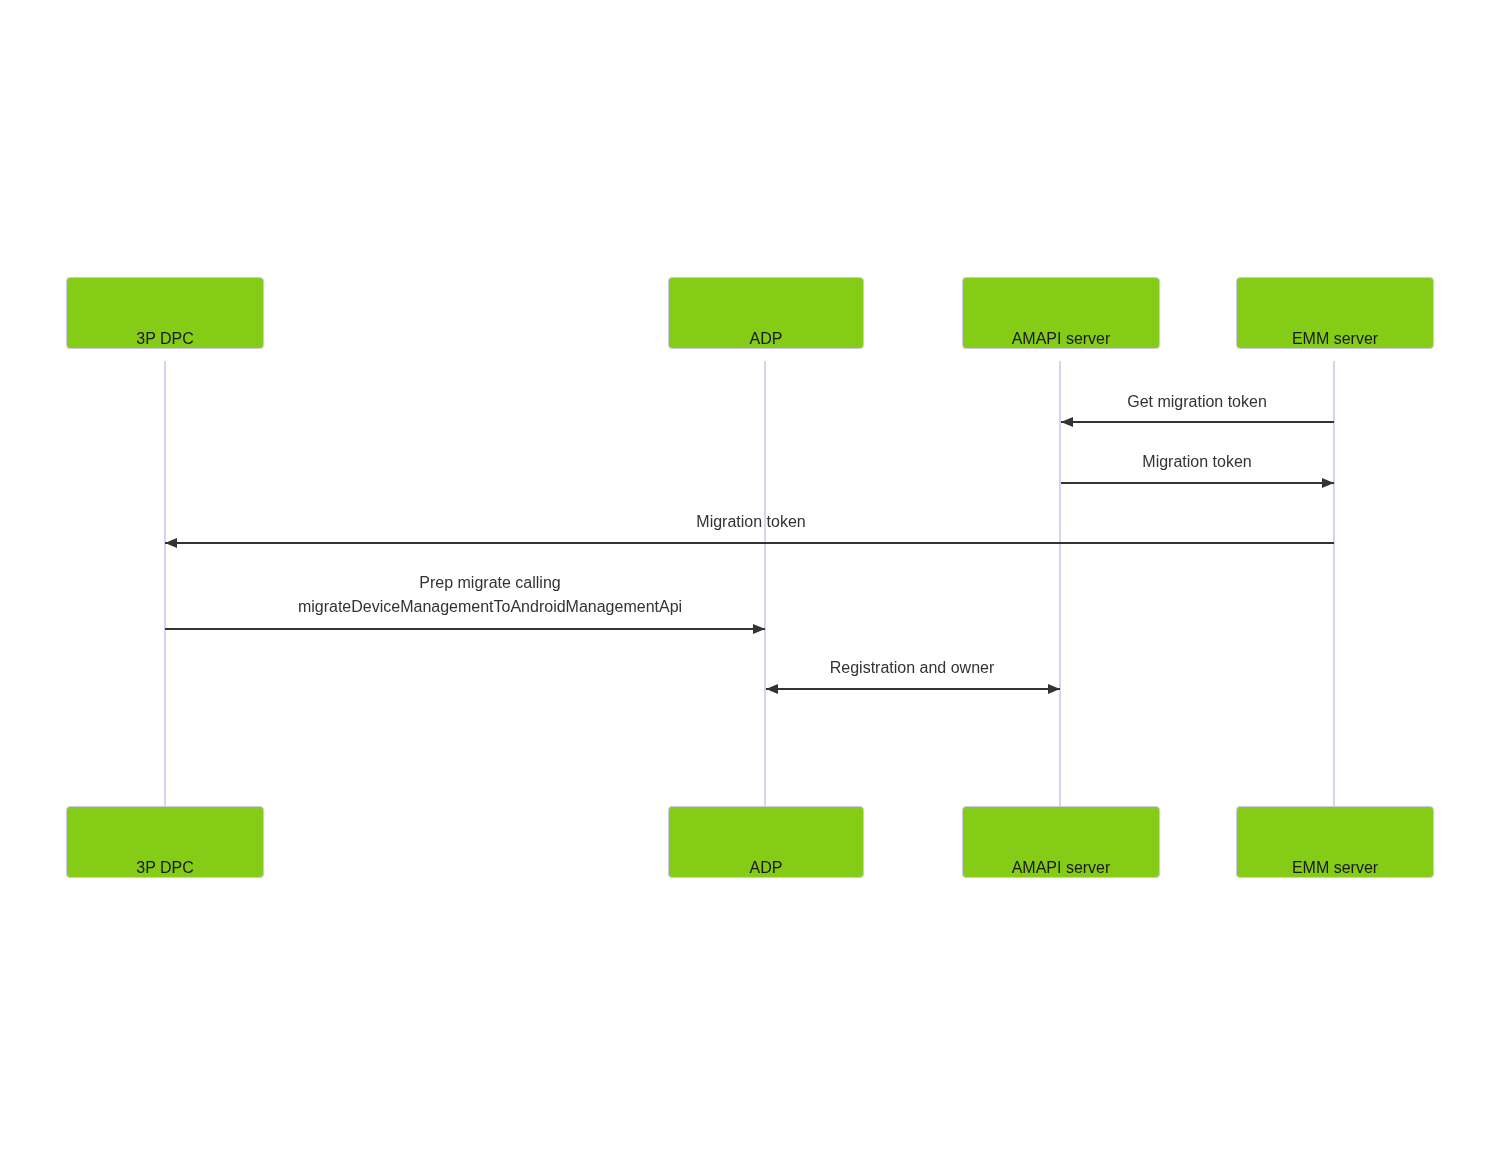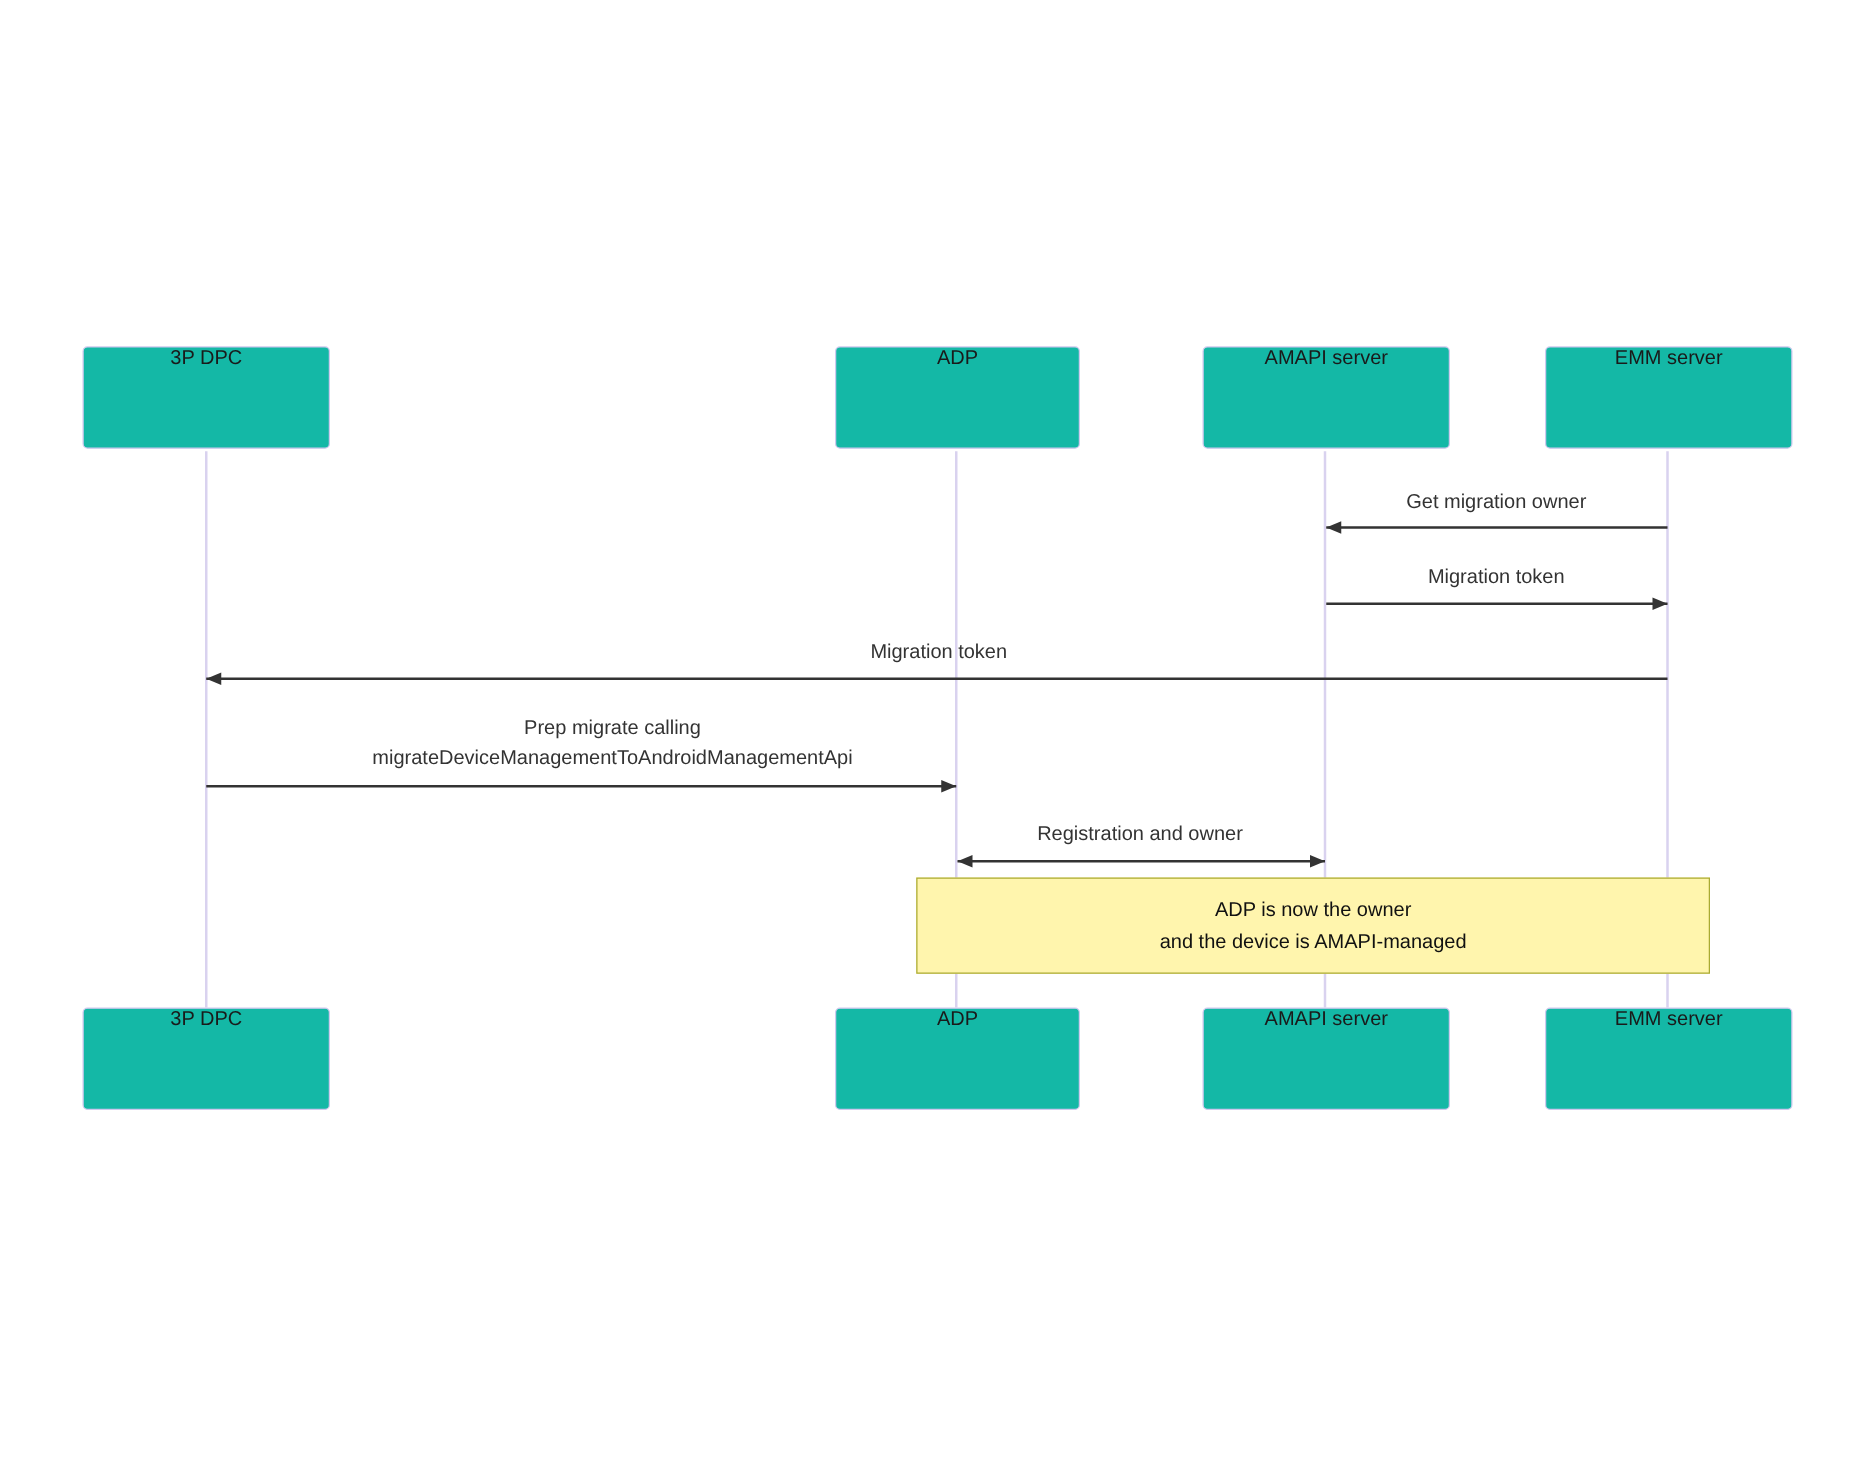--- a/index.html
+++ b/index.html
@@ -17,26 +17,26 @@
   }
   .lifeline {
     position: absolute;
     top: 361px;
     height: 445px;
     width: 2px;
     background: #d9d2ef;
   }
   .actor {
     position: absolute;
-    height: 82px;
-    background: #14b8a6;
+    height: 72px;
+    background: #84cc16;
     border: 1px solid #cfc8ee;
     border-radius: 4px;
     display: flex;
-    align-items: flex-start;
+    align-items: flex-end;
     justify-content: center;
     font-size: 16px;
     color: #1a1a1a;
     box-sizing: border-box;
   }
   .actor.top { top: 277px; }
   .actor.bottom { top: 806px; }
   .msg-label {
     position: absolute;
     transform: translateX(-50%);
@@ -100,21 +100,21 @@
   </div>
   <div class="actor top" style="left:962px;  width:198px;">
     <span>AMAPI server</span>
   </div>
   <div class="actor top" style="left:1236px; width:198px;">
     <span>EMM server</span>
   </div>
 
   
   <div class="msg">
-    <div class="msg-label" style="left:1197px; top:390px;">Get migration owner</div>
+    <div class="msg-label" style="left:1197px; top:390px;">Get migration token</div>
     <div class="msg-line" style="left:1061px; top:421px; width:273px;"></div>
     <div class="arrowhead left" style="left:1061px; top:417px;"></div>
   </div>
 
   
   <div class="msg">
     <div class="msg-label" style="left:1197px; top:450px;">Migration token</div>
     <div class="msg-line" style="left:1061px; top:482px; width:273px;"></div>
     <div class="arrowhead right" style="left:1322px; top:478px;"></div>
   </div>
@@ -136,22 +136,20 @@
 
   
   <div class="msg">
     <div class="msg-label" style="left:912px; top:656px;">Registration and owner</div>
     <div class="msg-line" style="left:766px; top:688px; width:294px;"></div>
     <div class="arrowhead left" style="left:766px;  top:684px;"></div>
     <div class="arrowhead right" style="left:1048px; top:684px;"></div>
   </div>
 
   
-  <div class="note">ADP is now the owner
-and the device is AMAPI-managed</div>
 
   
   <div class="actor bottom" style="left:66px;   width:198px;">
     <span>3P DPC</span>
   </div>
   <div class="actor bottom" style="left:668px;  width:196px;">
     <span>ADP</span>
   </div>
   <div class="actor bottom" style="left:962px;  width:198px;">
     <span>AMAPI server</span>

